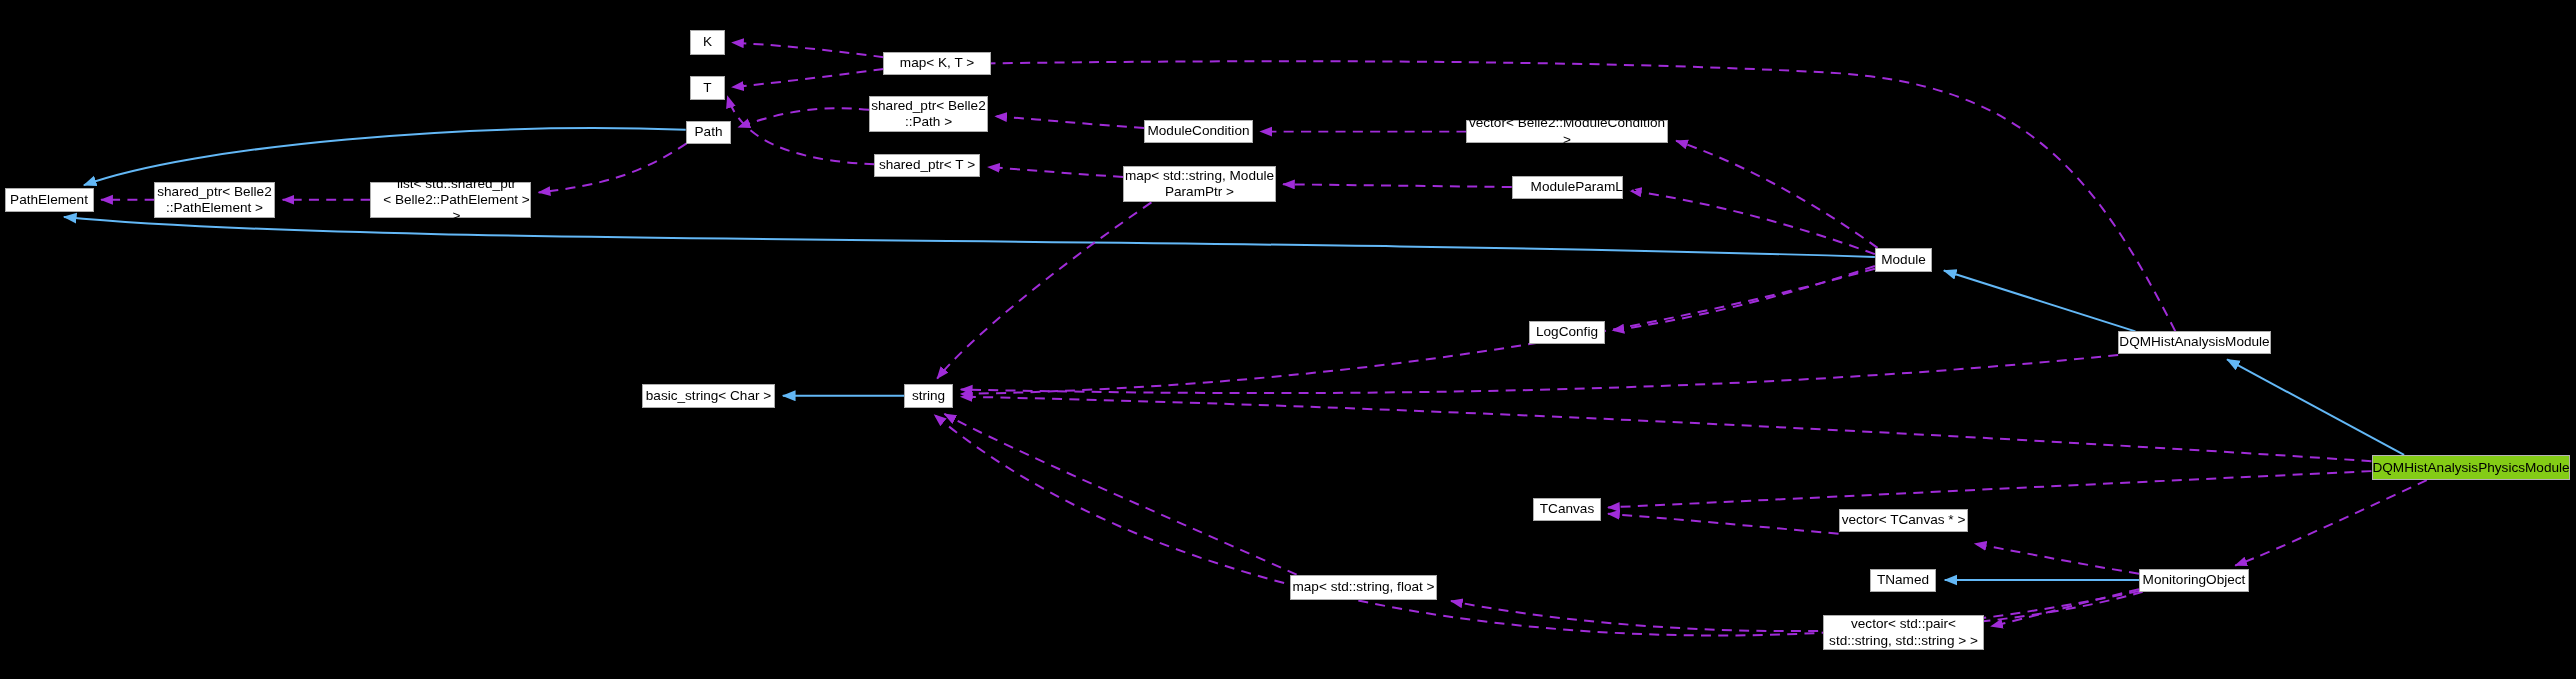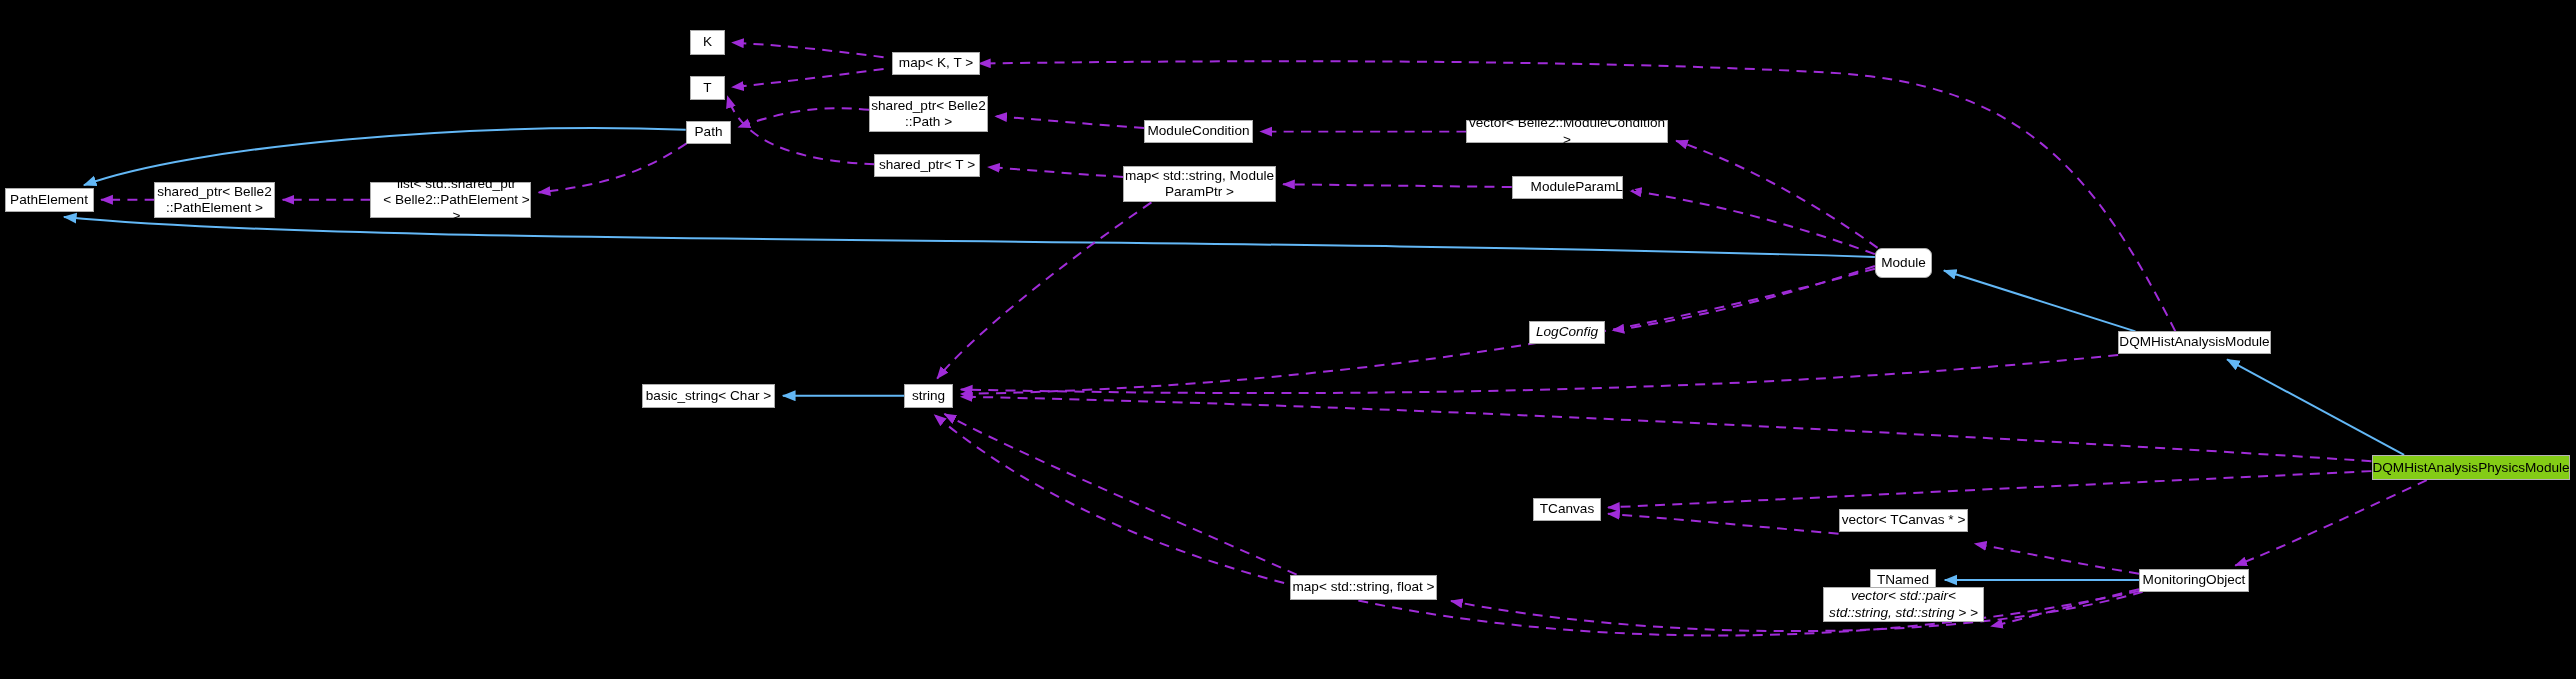--- a/index.html
+++ b/index.html
@@ -99,42 +99,42 @@
         <path d="M 2356 649 C 2297 663 2252 676 2193 690" class="edge-usage" marker-end="url(#arrow-usage)"></path>
         <path d="M 2360 652 C 2140 714 1795 702 1598 662" class="edge-usage" marker-end="url(#arrow-usage)"></path>
         <path d="M 1428 633 C 1280 567 1110 494 1040 456" class="edge-usage" marker-end="url(#arrow-usage)"></path>
         <path d="M 2356 651 C 1900 750 1330 706 1029 457" class="edge-usage" marker-end="url(#arrow-usage)"></path>
       </g>
   </svg>
   <div id="nodes">
       <div class="node" style="left: 690px; top: 30px; width: 35px; height: 24.5px;"><span>K</span></div>
       <div class="node" style="left: 690px; top: 76px; width: 35px; height: 23.6px;"><span>T</span></div>
       <div class="node" style="left: 686px; top: 121px; width: 45px; height: 23px;"><span>Path</span></div>
-      <div class="node" style="left: 883px; top: 52px; width: 88px; height: 23px; margin-left: 9px;"><span>map&lt; K, T &gt;</span></div>
+      <div class="node" style="left: 883px; top: 52px; width: 108px; height: 23px;"><span>map&lt; K, T &gt;</span></div>
       <div class="node" style="left: 869px; top: 96px; width: 119px; height: 36px;"><span>shared_ptr&lt; Belle2
 ::Path &gt;</span></div>
       <div class="node" style="left: 874px; top: 154px; width: 106px; height: 23px;"><span>shared_ptr&lt; T &gt;</span></div>
       <div class="node" style="left: 4.5px; top: 188px; width: 89px; height: 23.6px;"><span>PathElement</span></div>
       <div class="node" style="left: 154px; top: 182px; width: 121px; height: 36px;"><span>shared_ptr&lt; Belle2
 ::PathElement &gt;</span></div>
       <div class="node" style="left: 370px; top: 182px; width: 161px; height: 36px; padding-left: 12px;"><span>list&lt; std::shared_ptr
 &lt; Belle2::PathElement &gt; &gt;</span></div>
       <div class="node" style="left: 1144px; top: 120px; width: 109px; height: 23px;"><span>ModuleCondition</span></div>
       <div class="node" style="left: 1466px; top: 120px; width: 202px; height: 23px;"><span>vector&lt; Belle2::ModuleCondition &gt;</span></div>
       <div class="node" style="left: 1123px; top: 166px; width: 153px; height: 36px;"><span>map&lt; std::string, Module
 ParamPtr &gt;</span></div>
       <div class="node" style="left: 1512px; top: 176px; width: 111px; height: 23px; padding-left: 32px;"><span>ModuleParamList</span></div>
-      <div class="node" style="left: 1875px; top: 248px; width: 57px; height: 30px; border-radius: 7px;"><span>Module</span></div>
-      <div class="node" style="left: 1529px; top: 321px; width: 76px; height: 23px; font-style: italic;"><span>LogConfig</span></div>
+      <div class="node" style="left: 1875px; top: 248px; width: 57px; height: 24px;"><span>Module</span></div>
+      <div class="node" style="left: 1529px; top: 321px; width: 76px; height: 23px;"><span>LogConfig</span></div>
       <div class="node" style="left: 642px; top: 384px; width: 133px; height: 23.6px;"><span>basic_string&lt; Char &gt;</span></div>
       <div class="node" style="left: 904px; top: 384px; width: 49px; height: 23.6px;"><span>string</span></div>
       <div class="node" style="left: 2118px; top: 331px; width: 153px; height: 23px;"><span>DQMHistAnalysisModule</span></div>
       <div class="node node--highlight" style="left: 2372px; top: 455px; width: 198px; height: 25.4px;"><span>DQMHistAnalysisPhysicsModule</span></div>
       <div class="node" style="left: 1533px; top: 498px; width: 68px; height: 23px;"><span>TCanvas</span></div>
       <div class="node" style="left: 1839px; top: 509px; width: 129px; height: 23px;"><span>vector&lt; TCanvas * &gt;</span></div>
       <div class="node" style="left: 1870px; top: 569px; width: 66px; height: 23px;"><span>TNamed</span></div>
       <div class="node" style="left: 2139px; top: 569px; width: 110px; height: 23px;"><span>MonitoringObject</span></div>
-      <div class="node" style="left: 1823px; top: 587px; width: 161px; height: 35px; font-style: italic;"><span>vector&lt; std::pair&lt;
+      <div class="node" style="left: 1823px; top: 615px; width: 161px; height: 35px;"><span>vector&lt; std::pair&lt;
 std::string, std::string &gt; &gt;</span></div>
       <div class="node" style="left: 1290px; top: 575px; width: 147px; height: 24.5px;"><span>map&lt; std::string, float &gt;</span></div>
     </div>
 </div>
 
 
 </body></html>

